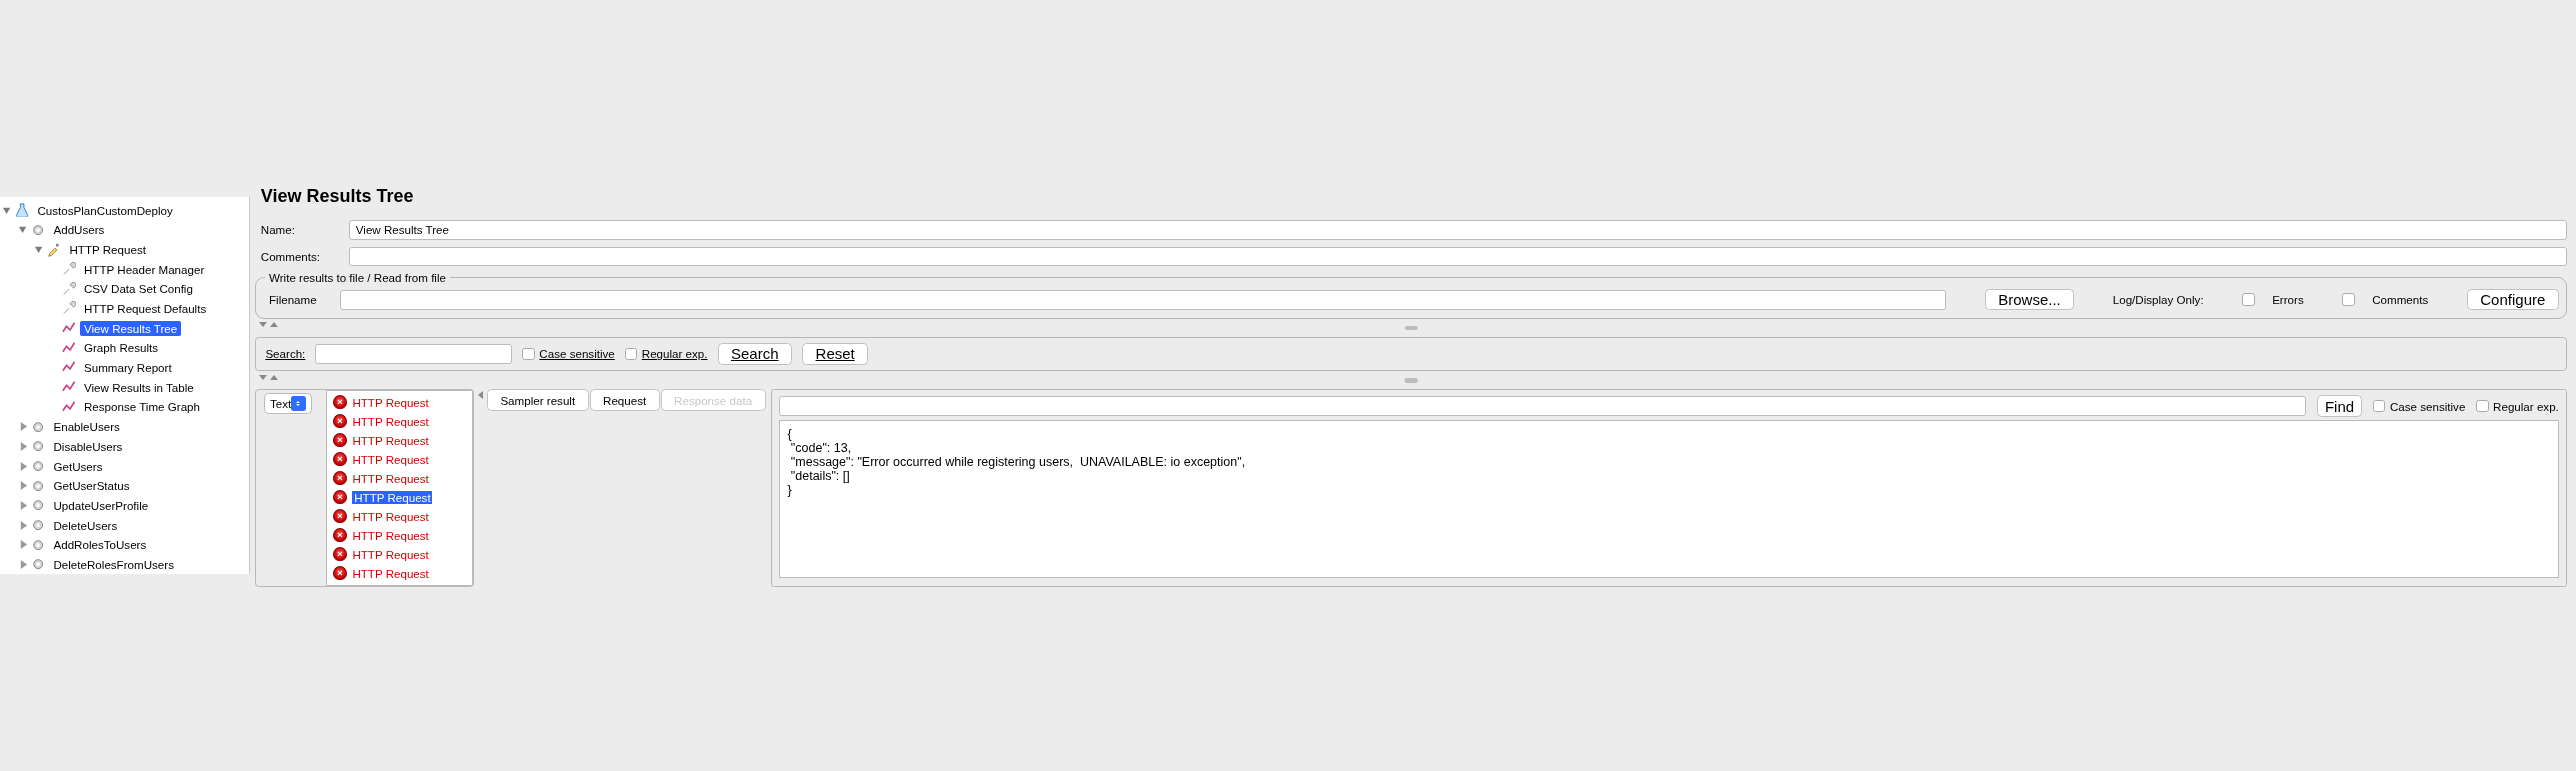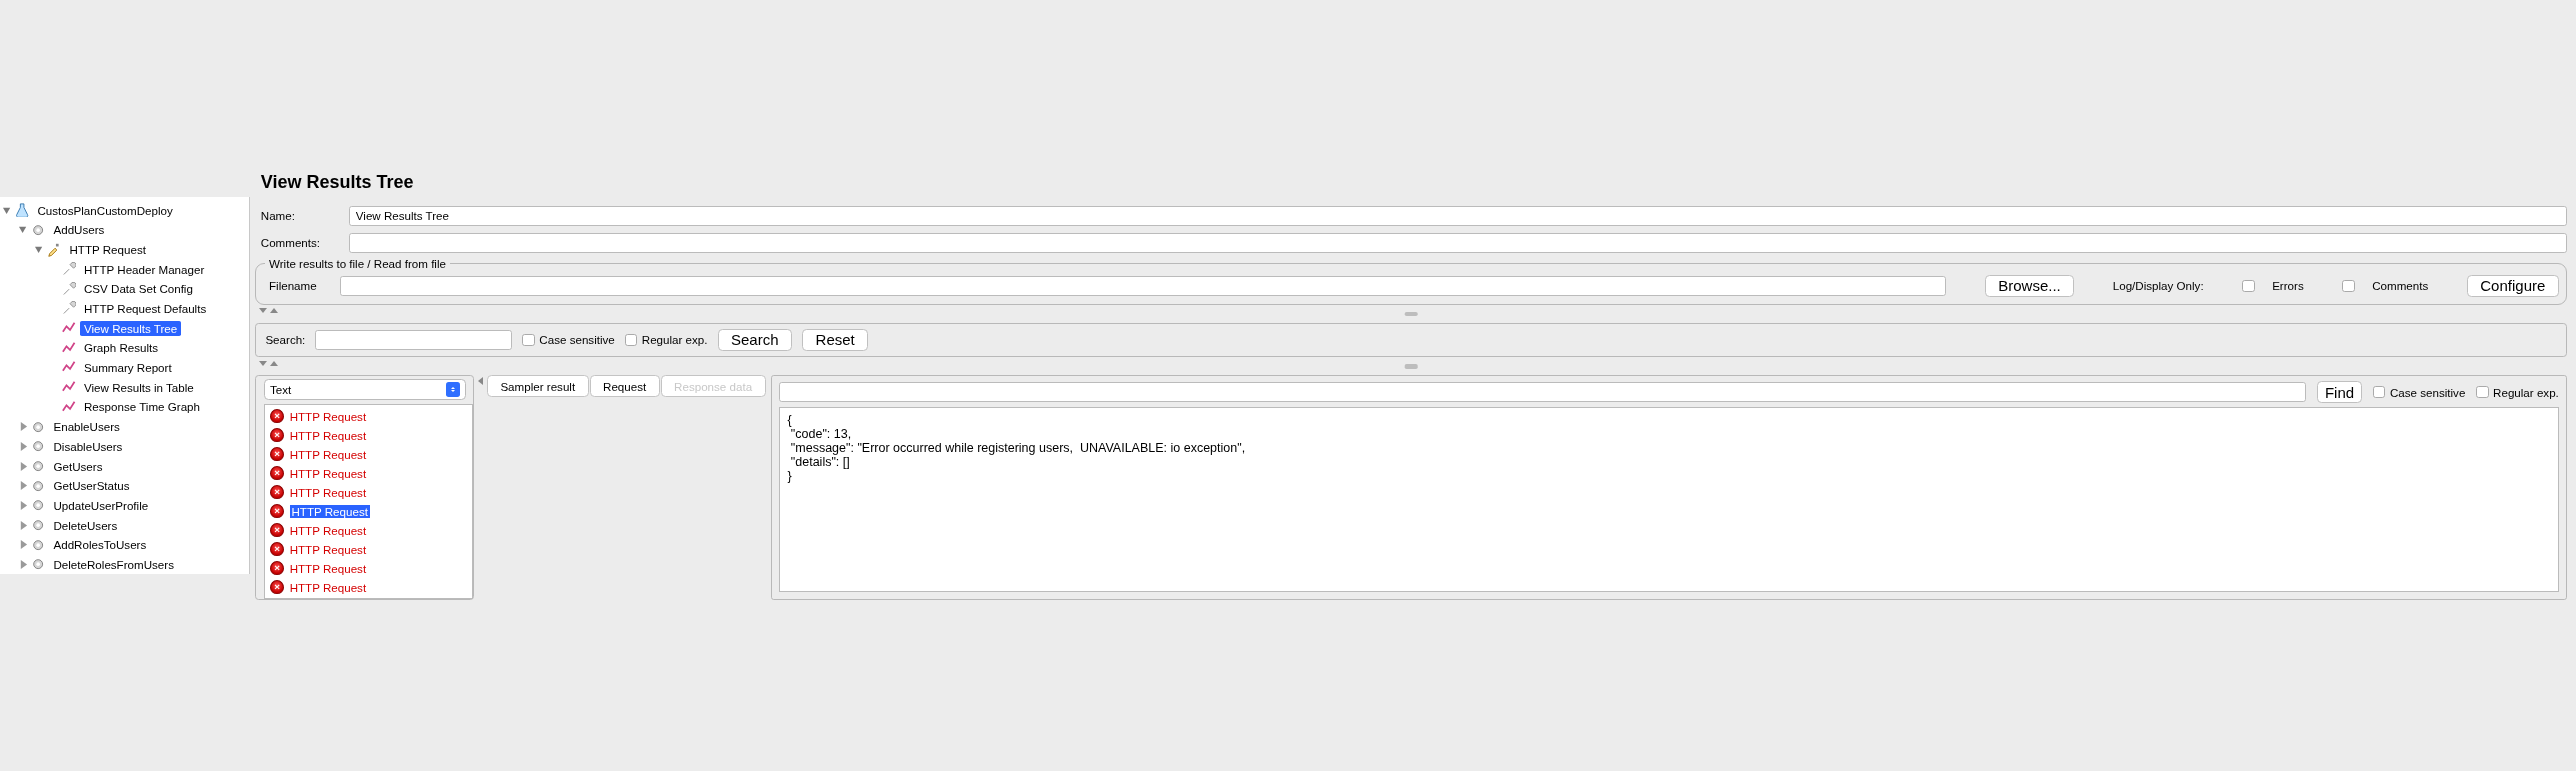--- a/index.html
+++ b/index.html
@@ -22,25 +22,25 @@
   .txtin{flex:1;height:19.7px;background:#fff;border:0.9px solid #bbb;border-radius:2.7px;padding:0 5.4px;font-size:11.6px;}
   .groupbox{border:0.9px solid #b8b8b8;border-radius:9px;margin:7.2px 0 0 0;padding:7.2px 7.2px 7.2px 7.2px;position:relative;background:#ececec;}
   .grouplegend{position:absolute;top:-7.2px;left:9px;background:#ececec;padding:0 3.6px;font-size:11.6px;}
   .btn{background:#fff;border:0.9px solid #c0c0c0;border-radius:4.5px;padding:1.8px 12.5px;font-size:15px;height:21.5px;display:flex;align-items:center;cursor:pointer;}
   .chk{width:12.5px;height:12.5px;border:0.9px solid #aaa;border-radius:2.7px;background:#fff;margin-right:4.5px;}
   .gap{width:12.5px;}
   .grabber{height:9px;display:flex;align-items:center;justify-content:center;gap:0.9px;margin-top:3.6px;position:relative;}
   .grabber::before{content:"";position:absolute;top:3.6px;left:50%;width:12.5px;height:4.5px;background:#bdbdbd;border-radius:1.8px;transform:translateX(-6.3px);}
   .grabber .tri{position:absolute;left:3.6px;top:0;width:0;height:0;border-left:4.5px solid transparent;border-right:4.5px solid transparent;border-top:5.4px solid #888;}
   .grabber .tri2{left:14.3px;border-top:none;border-bottom:5.4px solid #888;}
-  .searchbar{border:0.9px solid #b8b8b8;border-radius:3.6px;padding:5.4px 9px;display:flex;align-items:center;gap:10px;background:#ececec;margin-top:5.4px;}
+  .searchbar{border:0.9px solid #b8b8b8;border-radius:3.6px;padding:5.4px 9px;display:flex;align-items:center;gap:10px;background:#ececec;margin-top:5.4px;text-decoration:underline;}
   .searchbar input[type=text]{width:197px;height:19.7px;border:0.9px solid #bbb;border-radius:2.7px;padding:0 5.4px;}
   
   .split{display:flex;flex:1;margin-top:5.4px;min-height:0;}
-  .leftcol{width:219px;display:flex;flex-direction:column;border:0.9px solid #b8b8b8;border-radius:3.6px;background:#ececec;}
+  .leftcol{width:219px;display:flex;flex-direction:row;border:0.9px solid #b8b8b8;border-radius:3.6px;background:#ececec;}
   .sel-dd{margin:2.7px 7.2px 3.6px 7.2px;height:21.5px;border:0.9px solid #bbb;border-radius:4.5px;background:#fff;display:flex;align-items:center;padding:0 5.4px;justify-content:space-between;}
   .dd-btn{width:14.3px;height:14.3px;background:#2f6fff;border-radius:2.7px;display:flex;align-items:center;justify-content:center;flex-direction:column;gap:0.9px;}
   .dd-btn span{width:0;height:0;border-left:2.7px solid transparent;border-right:2.7px solid transparent;}
   .dd-btn .up{border-bottom:2.7px solid #fff;}
   .dd-btn .dn{border-top:2.7px solid #fff;}
   .reslist{flex:1;margin:0 0 0 7.2px;border:0.9px solid #bbb;background:#fff;overflow-y:scroll;padding:1.8px 0;}
   .reslist::-webkit-scrollbar{width:12.5px;}
   .reslist::-webkit-scrollbar-thumb{background:#bfbfbf;border-radius:6.3px;border:2.7px solid #fff;}
   .rl-row{display:flex;align-items:center;height:19px;padding-left:5.4px;color:#d40000;font-size:11.6px;cursor:pointer;}
   .rl-row .shield{margin-right:5.4px;}

